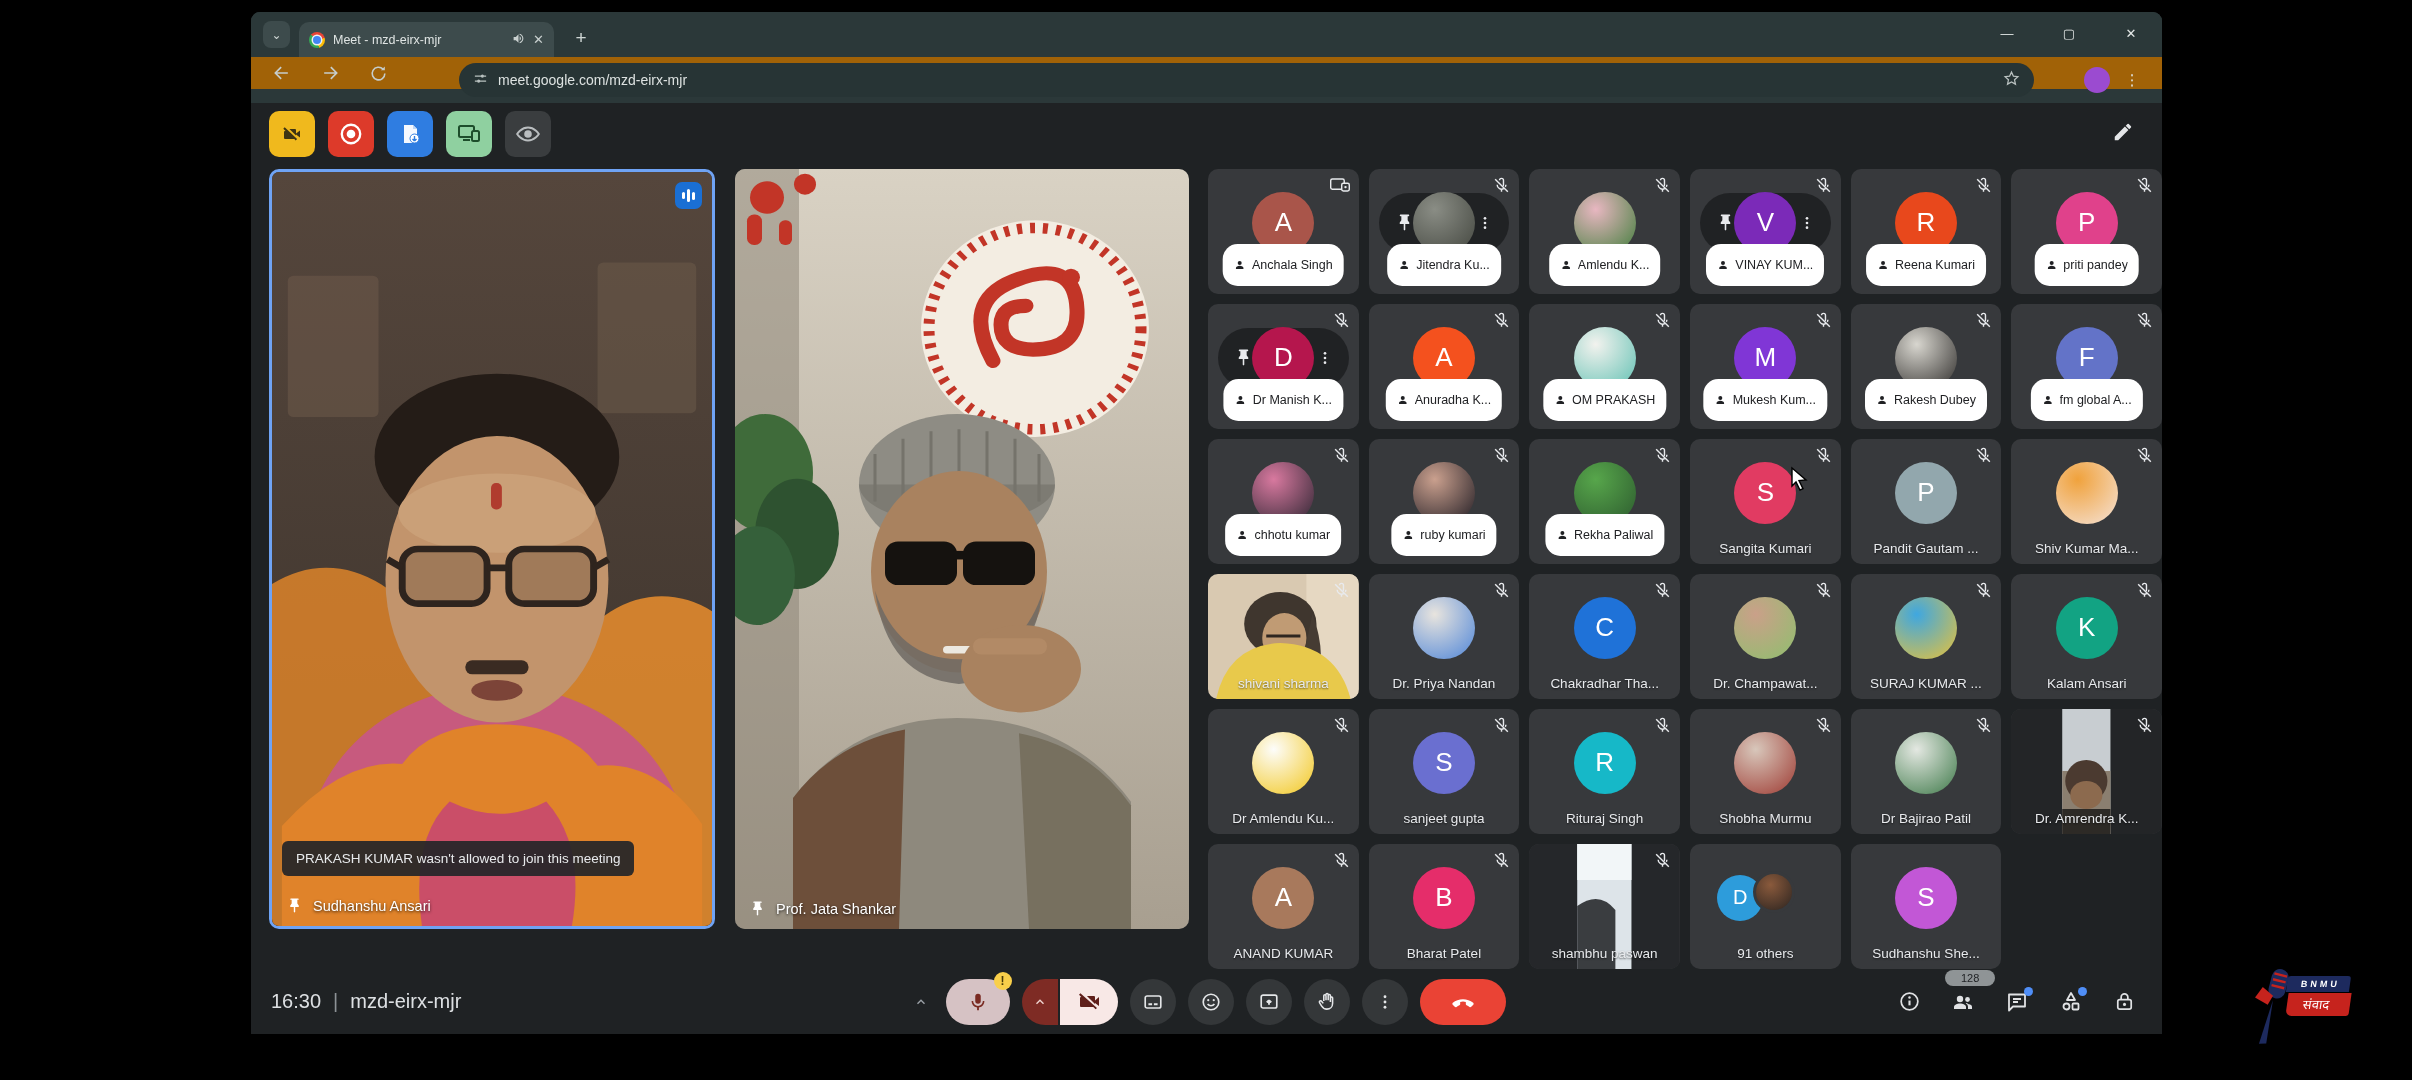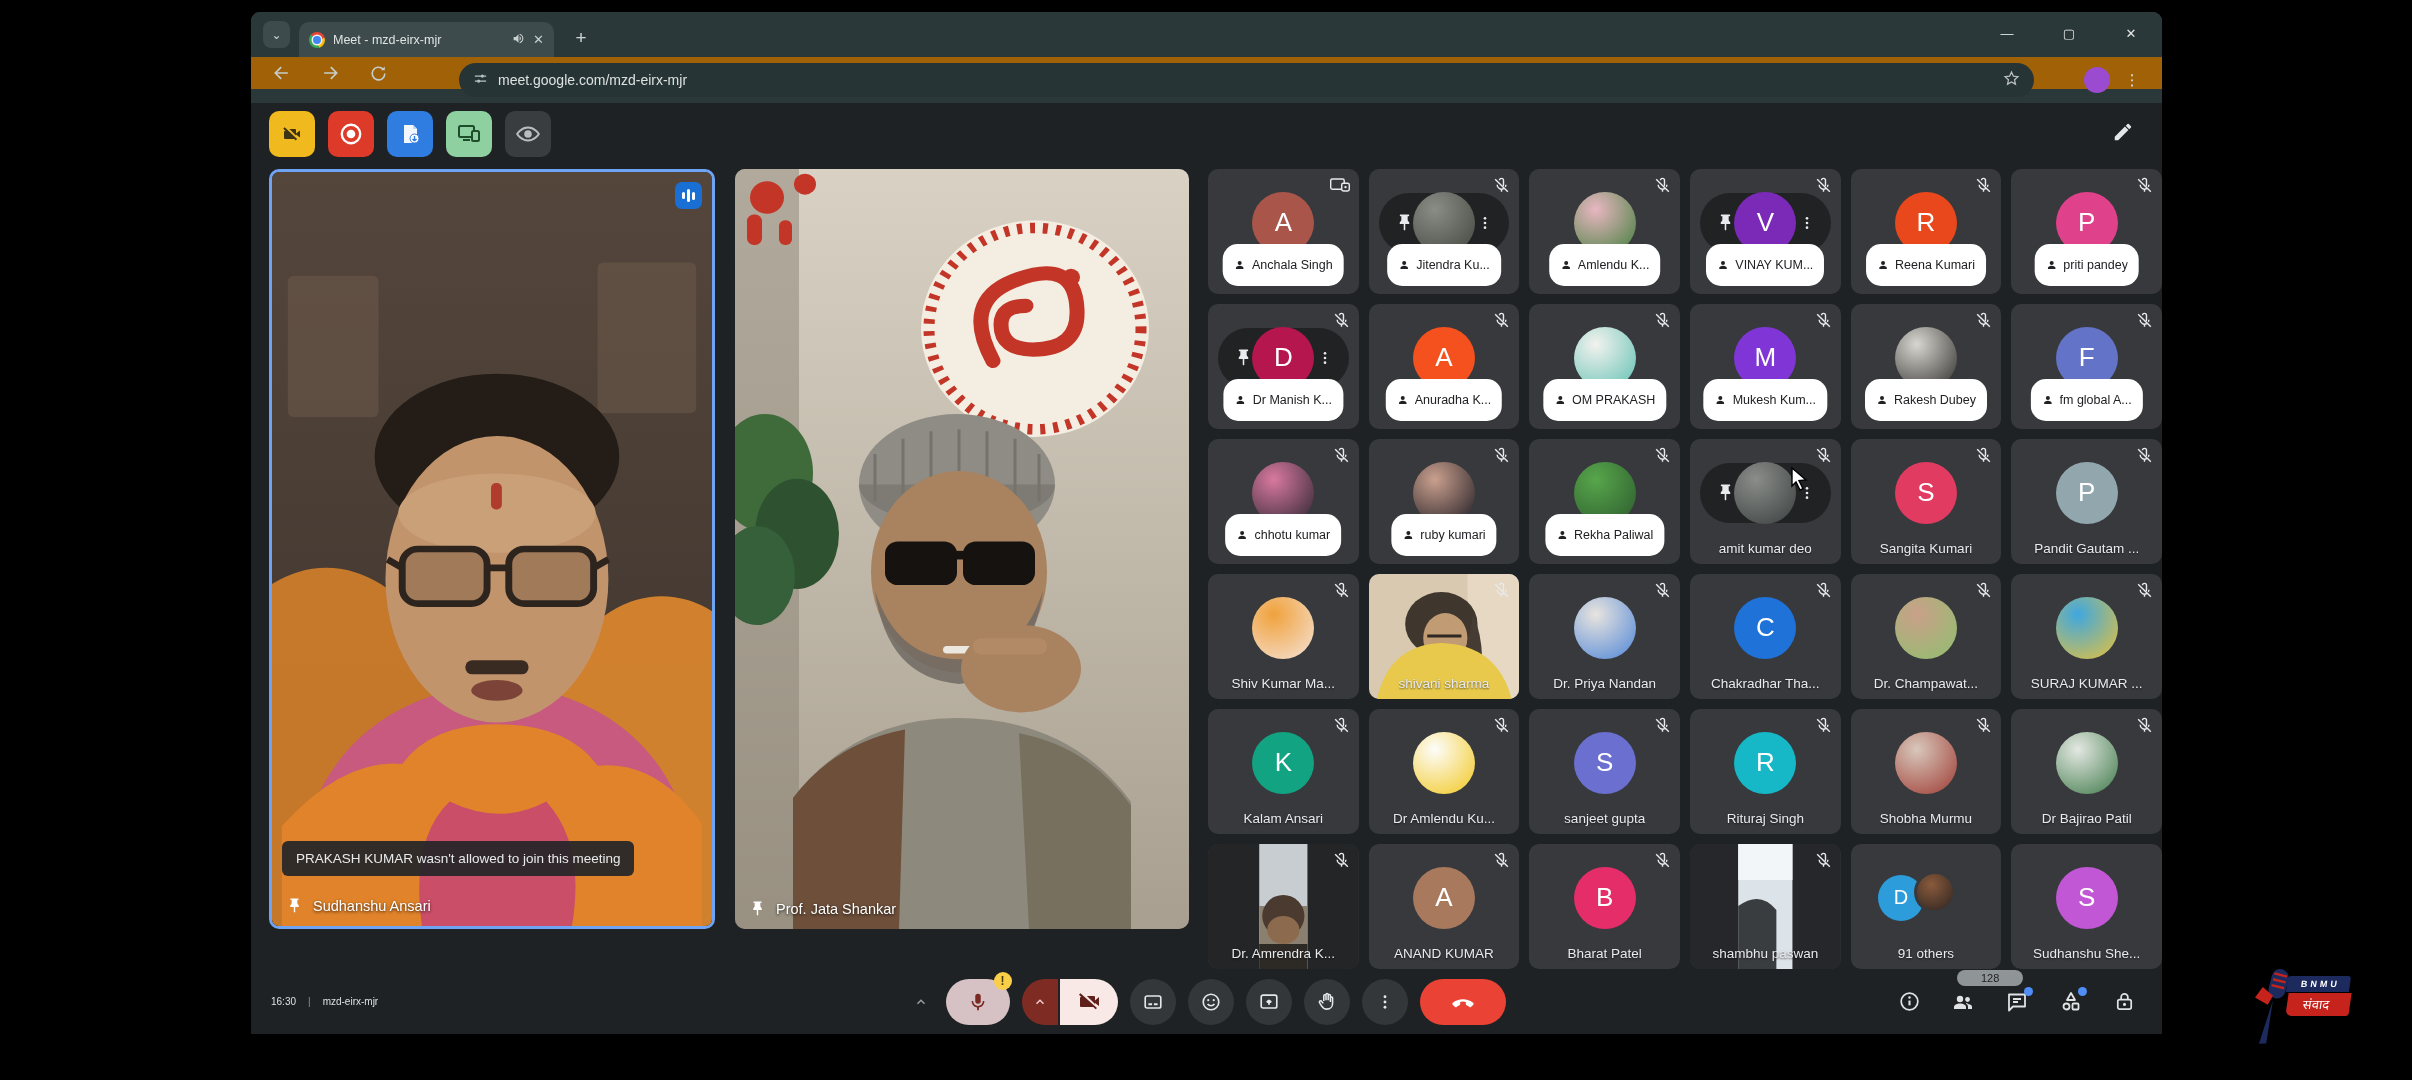--- a/index.html
+++ b/index.html
@@ -95,21 +95,21 @@
   .tile-name.pill { background:#fff; color:#202124; border-radius:15px; padding:14px 11px;
                     font-size:12.5px; }
   .tile-name.pill .person-icon { color:#202124; display:flex; }
   .tile-name.plain { color:#e8eaed; font-size:13.5px; text-shadow:0 1px 2px rgba(0,0,0,.6); }
   .nm { overflow:hidden; text-overflow:ellipsis; }
 
   
   .controlbar { position:absolute; left:0; top:866px; width:100%; height:65px; display:flex;
                 align-items:center; }
   .meet-info { display:flex; align-items:center; gap:12px; margin-left:20px; color:#dde0e3;
-               font-size:10px; }
+               font-size:20px; }
   .meet-info .divider { color:#8d9296; }
   .center-controls { position:absolute; left:50%; top:50%; transform:translate(-50%,-50%);
                      display:flex; align-items:center; gap:12px; }
   .chev-btn { width:26px; height:46px; display:flex; align-items:center; justify-content:center;
               color:#9aa0a6; }
   .mic-btn { position:relative; width:64px; height:46px; border-radius:23px; background:#d6c2c4;
              display:flex; align-items:center; justify-content:center; color:#7a2a22; }
   .warn-badge { position:absolute; top:-7px; right:-2px; width:18px; height:18px; border-radius:50%;
                 background:#f9cf4a; color:#4a3b06; font-size:12px; font-weight:bold; display:flex;
                 align-items:center; justify-content:center; }
@@ -119,21 +119,21 @@
   .cam-off-btn { width:58px; height:46px; border-radius:0 23px 23px 0; background:#f8e8e6;
                  display:flex; align-items:center; justify-content:center; color:#5f1f1a; }
   .ctl-btn { width:46px; height:46px; border-radius:50%; background:#343739; display:flex;
              align-items:center; justify-content:center; color:#e4e6e8; }
   .end-call { width:86px; height:46px; border-radius:23px; background:#ea4335; display:flex;
               align-items:center; justify-content:center; color:#fff; }
   .right-controls { position:absolute; right:26px; top:50%; transform:translateY(-50%);
                     display:flex; align-items:center; gap:30px; color:#e0e2e4; }
   .rc-item { position:relative; display:flex; }
   .count-badge { position:absolute; top:-20px; left:-6px; background:#8f9496; color:#1f2124;
-                 font-size:11px; padding:2px 24px; border-radius:9px;margin-left:12px; }
+                 font-size:11px; padding:2px 16px; border-radius:9px; }
   .notif-dot { position:absolute; top:-3px; right:-4px; width:9px; height:9px; border-radius:50%;
                background:#4f8ef7; }
 
   
   .cursor { position:absolute; left:1788px; top:466px; z-index:50; }
   .watermark { position:absolute; left:2253px; top:970px; width:126px; z-index:40; }
   .wm-banner { position:absolute; left:34px; top:6px; }
   .wm-bnmu { background:#1d2a5e; color:#fff; font-size:9px; font-weight:bold; letter-spacing:3px;
              padding:3px 10px 3px 14px; border-radius:3px 3px 0 0; transform:skewX(-8deg); }
   .wm-samvad { background:#c6231d; color:#fff; font-size:13px; padding:2px 12px 3px 16px;
@@ -702,47 +702,20 @@
         <svg width="12" height="12" viewBox="0 0 24 24" fill="currentColor">
                   <circle cx="12" cy="8" r="4"></circle>
                   <path d="M12 13.5c-4 0-7.5 2-7.5 4.5V20h15v-2c0-2.5-3.5-4.5-7.5-4.5z"></path>
                 </svg>
       </span>
       <span class="nm">Rekha Paliwal</span>
     </div>
   </div>
           <div class="tile">
 
-    <div class="hover-pill">
-      <svg width="19" height="19" viewBox="0 0 24 24" fill="currentColor">
-                <path d="M16 9V4h1a1 1 0 0 0 0-2H7a1 1 0 0 0 0 2h1v5l-2 3v2h5v7l1 1 1-1v-7h5v-2l-2-3z"></path>
-              </svg>
-      <svg width="16" height="16" viewBox="0 0 24 24" fill="currentColor">
-                <circle cx="12" cy="5" r="2"></circle>
-                <circle cx="12" cy="12" r="2"></circle>
-                <circle cx="12" cy="19" r="2"></circle>
-              </svg>
-    </div>
-    <div class="avatar" style="background: radial-gradient(circle at 35% 28%, rgb(138, 141, 138), rgb(58, 63, 62));"></div>
-    <span class="mic-off-badge">
-      <svg width="19" height="19" viewBox="0 0 24 24" fill="none" stroke="#e8eaed" stroke-width="1.8">
-                <path d="M9.5 5.5a2.5 2.5 0 0 1 5 0V11a2.5 2.5 0 0 1-.6 1.6"></path>
-                <path d="M6.5 11a5.5 5.5 0 0 0 8.6 4.6M17.5 11a5.5 5.5 0 0 1-.7 2.7"></path>
-                <path d="M12 16.5V20"></path>
-                <path d="M4 4l16 16"></path>
-              </svg>
-    </span>
-
-    <div class="tile-name plain">
-
-      <span class="nm">amit kumar deo</span>
-    </div>
-  </div>
-          <div class="tile">
-
     <div class="avatar" style="background: rgb(225, 59, 98);">S</div>
     <span class="mic-off-badge">
       <svg width="19" height="19" viewBox="0 0 24 24" fill="none" stroke="#e8eaed" stroke-width="1.8">
                 <path d="M9.5 5.5a2.5 2.5 0 0 1 5 0V11a2.5 2.5 0 0 1-.6 1.6"></path>
                 <path d="M6.5 11a5.5 5.5 0 0 0 8.6 4.6M17.5 11a5.5 5.5 0 0 1-.7 2.7"></path>
                 <path d="M12 16.5V20"></path>
                 <path d="M4 4l16 16"></path>
               </svg>
     </span>
 

